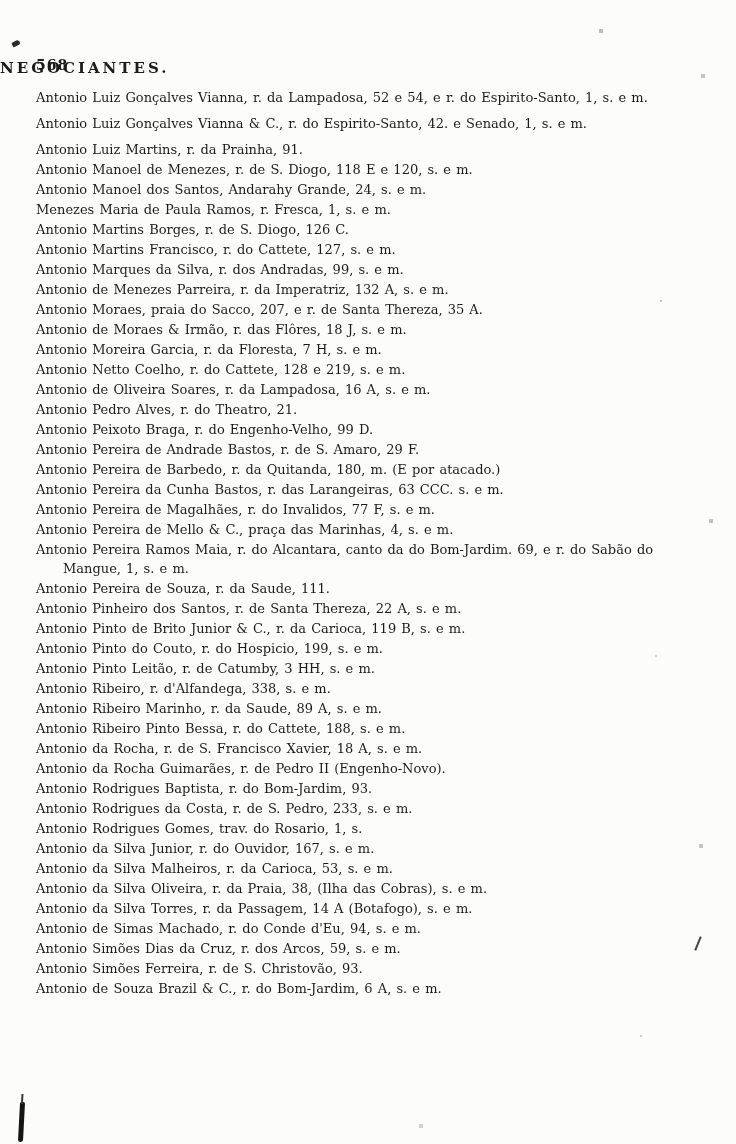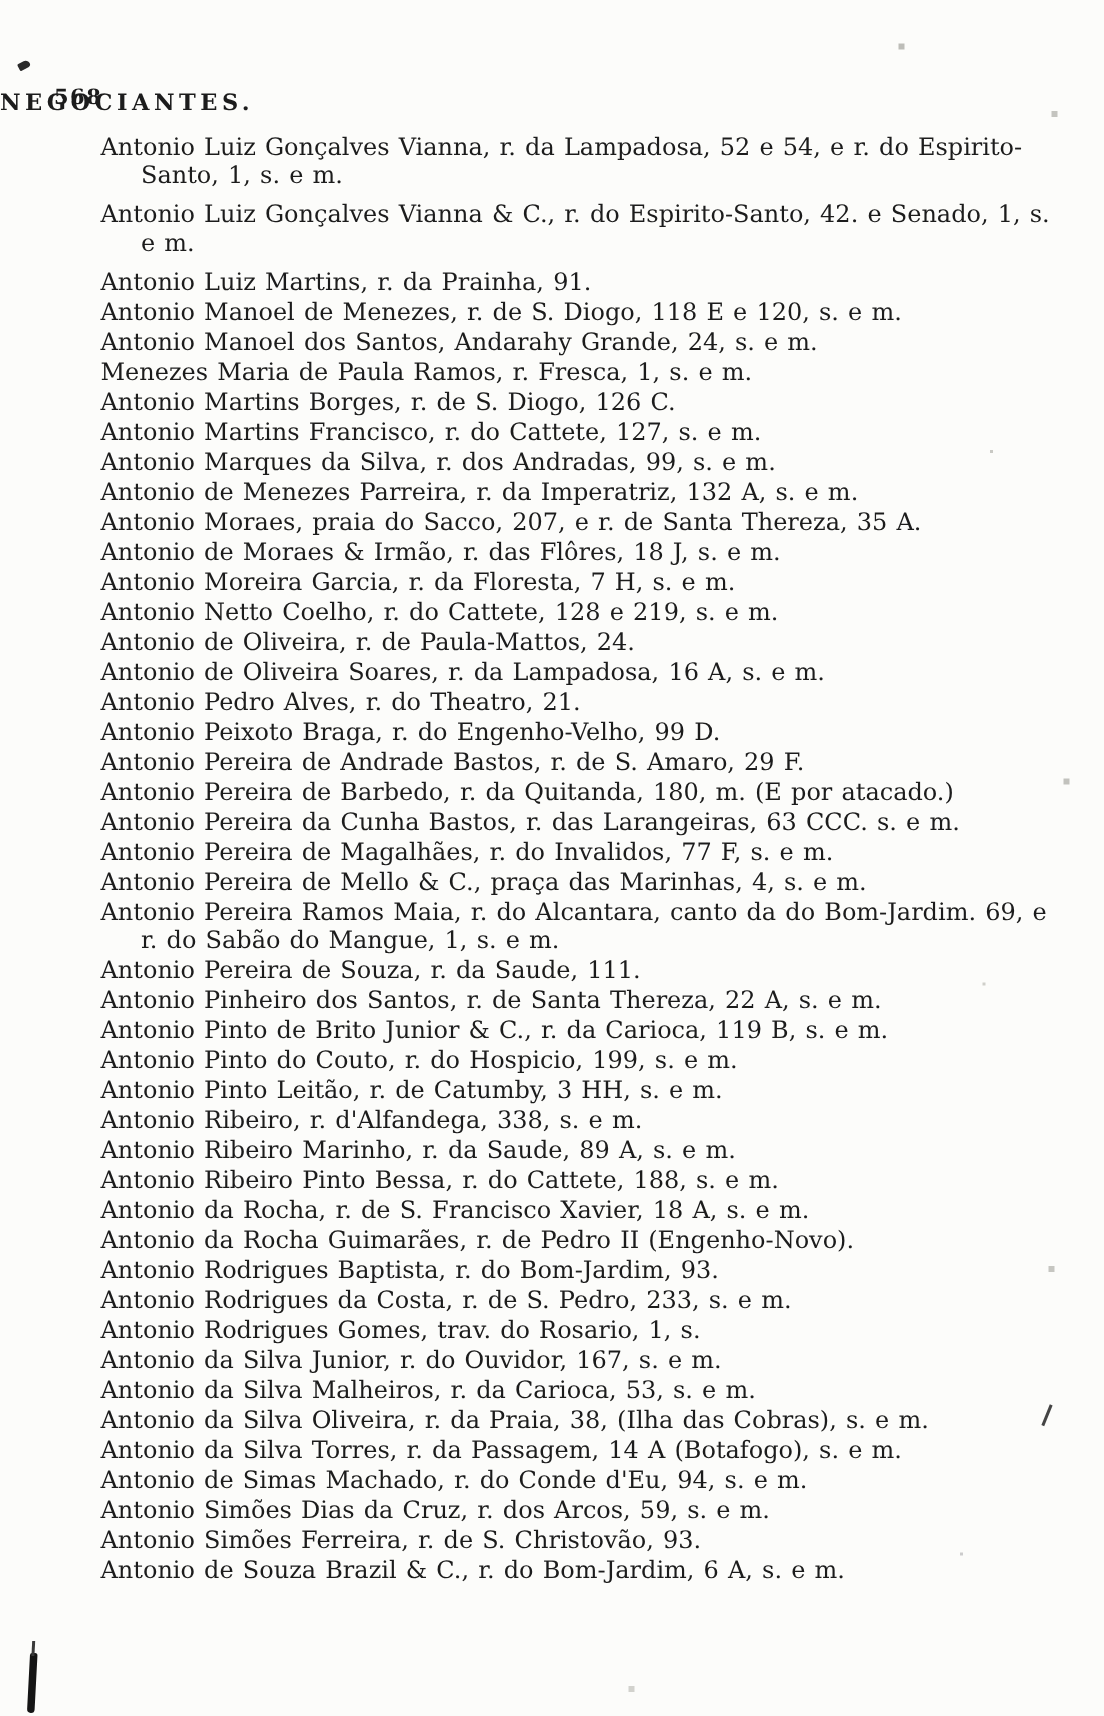--- a/index.html
+++ b/index.html
@@ -44,27 +44,26 @@
     font-weight: bold;
     letter-spacing: 3px;
   }
   .entries {
     position: absolute;
     top: 88px;
     left: 36px;
     width: 664px;
   }
   .entry {
-    font-size: 16px;
+    font-size: 13px;
     line-height: 19px;
     word-spacing: 1px;
     padding-left: 27px;
     text-indent: -27px;
     margin-bottom: 1px;
-    margin-left: 31px;
   }
   .entry:nth-child(1),
   .entry:nth-child(2) {
     margin-bottom: 7px;
   }
   
   .ink-blot {
     position: absolute;
     left: 12px;
     top: 41px;
@@ -141,21 +140,20 @@
       <div class="entry">Antonio Manoel dos Santos, Andarahy Grande, 24, s. e m.</div>
       <div class="entry">Menezes Maria de Paula Ramos, r. Fresca, 1, s. e m.</div>
       <div class="entry">Antonio Martins Borges, r. de S. Diogo, 126 C.</div>
       <div class="entry">Antonio Martins Francisco, r. do Cattete, 127, s. e m.</div>
       <div class="entry">Antonio Marques da Silva, r. dos Andradas, 99, s. e m.</div>
       <div class="entry">Antonio de Menezes Parreira, r. da Imperatriz, 132 A, s. e m.</div>
       <div class="entry">Antonio Moraes, praia do Sacco, 207, e r. de Santa Thereza, 35 A.</div>
       <div class="entry">Antonio de Moraes &amp; Irmão, r. das Flôres, 18 J, s. e m.</div>
       <div class="entry">Antonio Moreira Garcia, r. da Floresta, 7 H, s. e m.</div>
       <div class="entry">Antonio Netto Coelho, r. do Cattete, 128 e 219, s. e m.</div>
-      <div class="entry">Antonio de Oliveira, r. de Paula-Mattos, 24.</div>
       <div class="entry">Antonio de Oliveira Soares, r. da Lampadosa, 16 A, s. e m.</div>
       <div class="entry">Antonio Pedro Alves, r. do Theatro, 21.</div>
       <div class="entry">Antonio Peixoto Braga, r. do Engenho-Velho, 99 D.</div>
       <div class="entry">Antonio Pereira de Andrade Bastos, r. de S. Amaro, 29 F.</div>
       <div class="entry">Antonio Pereira de Barbedo, r. da Quitanda, 180, m. (E por atacado.)</div>
       <div class="entry">Antonio Pereira da Cunha Bastos, r. das Larangeiras, 63 CCC. s. e m.</div>
       <div class="entry">Antonio Pereira de Magalhães, r. do Invalidos, 77 F, s. e m.</div>
       <div class="entry">Antonio Pereira de Mello &amp; C., praça das Marinhas, 4, s. e m.</div>
       <div class="entry">Antonio Pereira Ramos Maia, r. do Alcantara, canto da do Bom-Jardim. 69, e r. do Sabão do Mangue, 1, s. e m.</div>
       <div class="entry">Antonio Pereira de Souza, r. da Saude, 111.</div>

